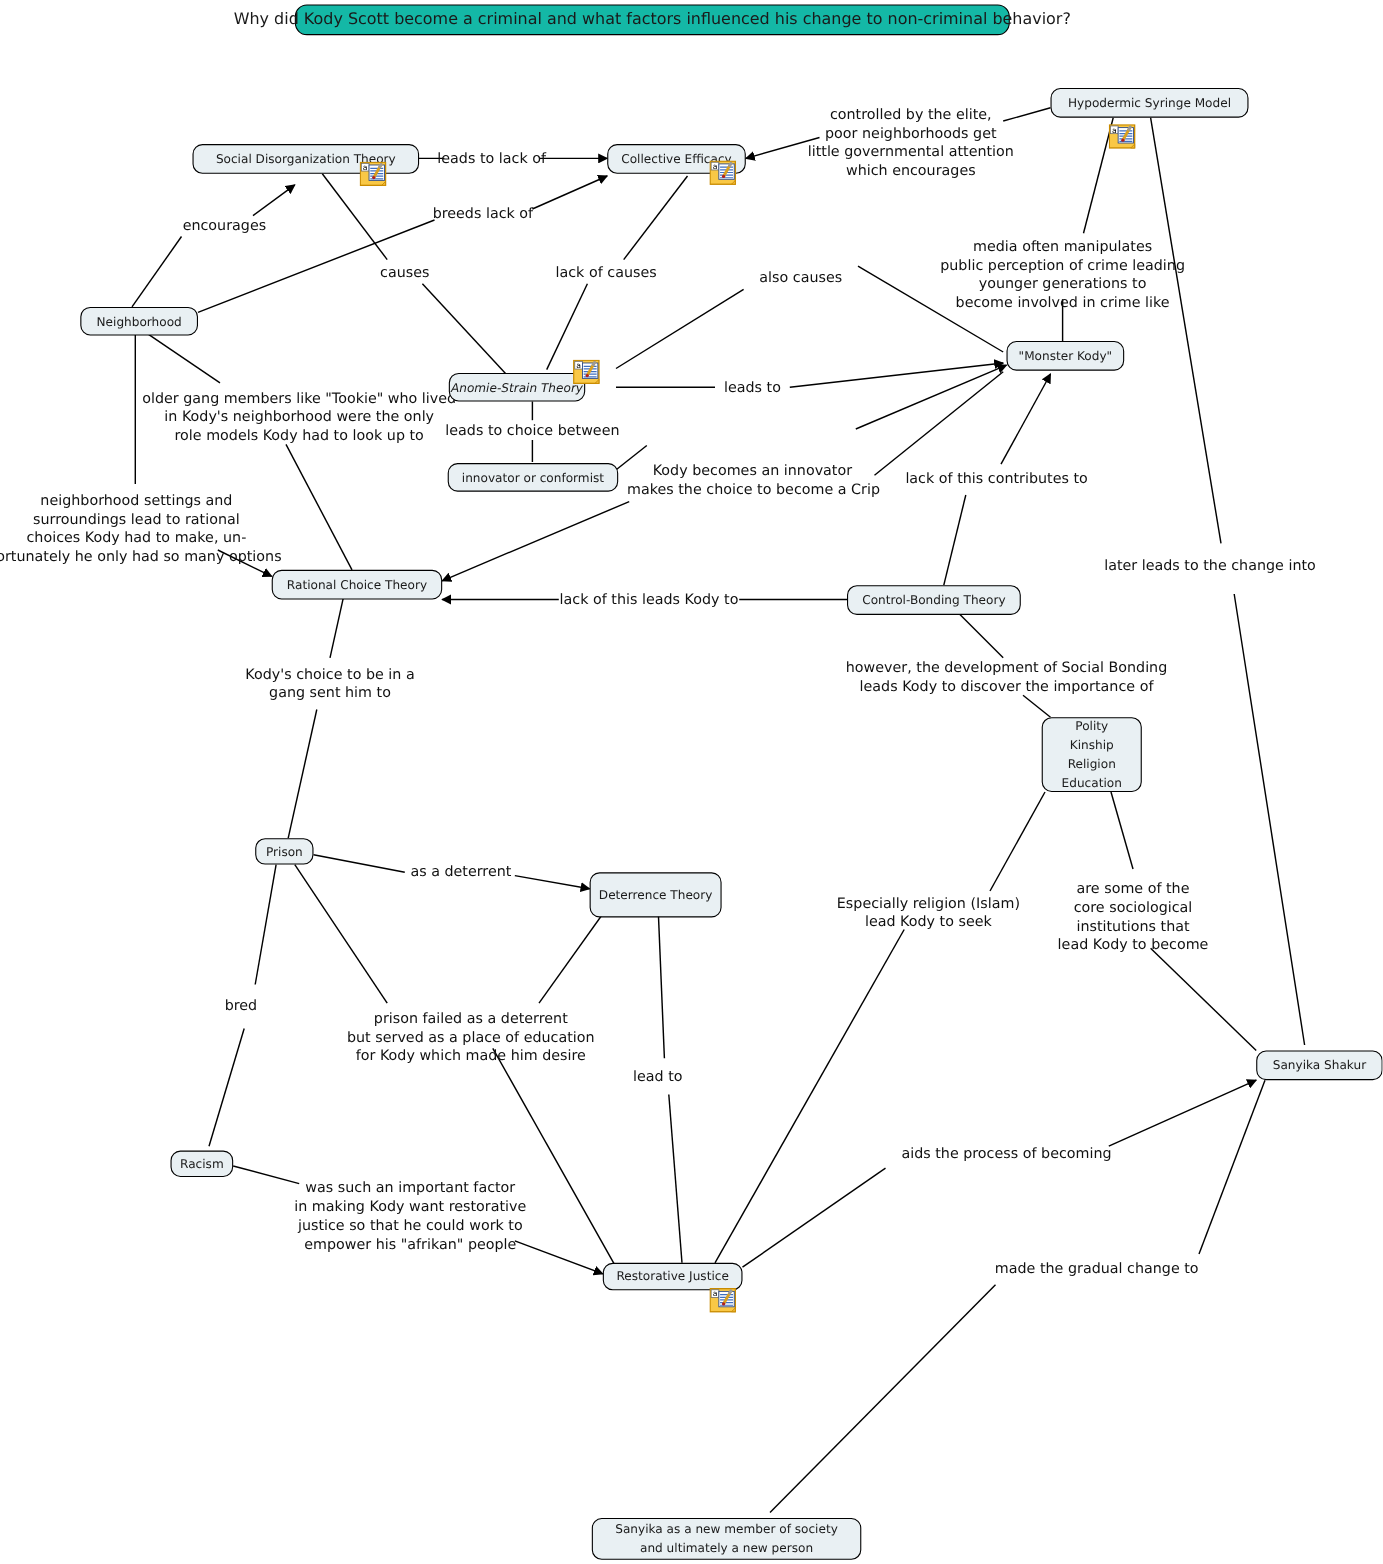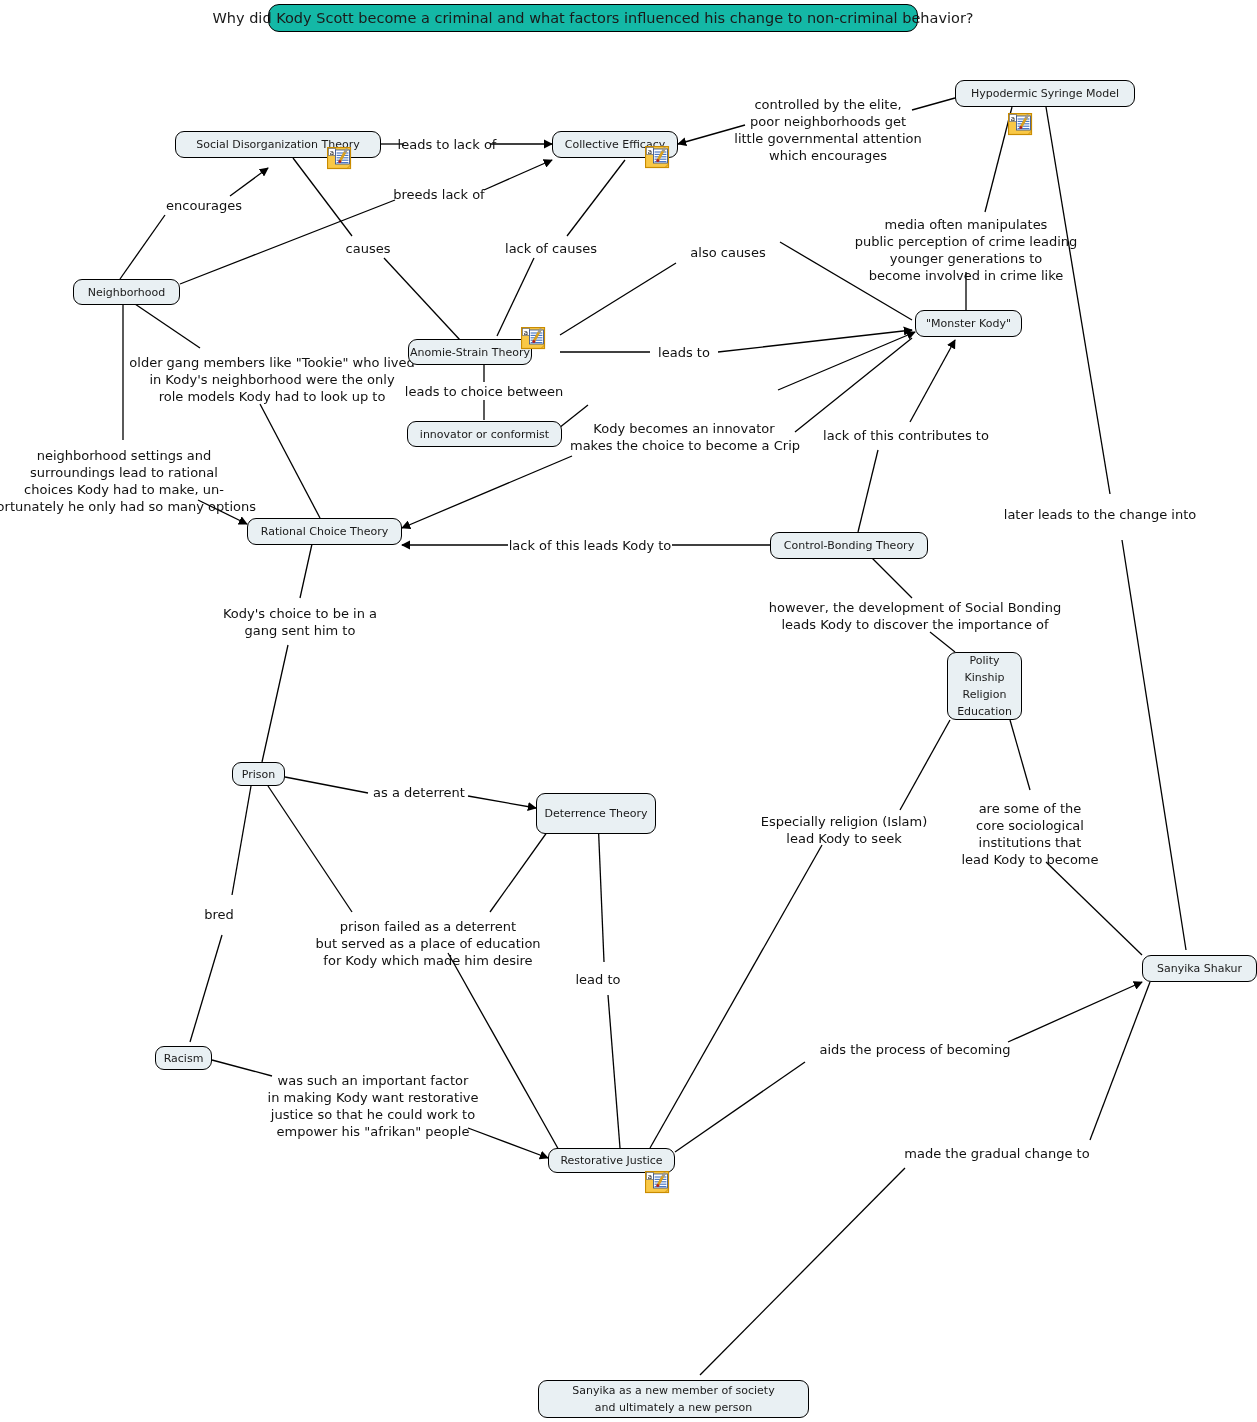--- a/index.html
+++ b/index.html
@@ -164,46 +164,46 @@
   <div class="node question-node" style="left:268px; top:4px; width:650px; height:28px; display:flex; align-items:center; justify-content:center;">Why did Kody Scott become a criminal and what factors influenced his change to non-criminal behavior?</div>
 
   <div class="node" style="left:175px; top:131px; width:206px; height:27px; display:flex; align-items:center; justify-content:center;">Social Disorganization Theory</div>
 
   <div class="node" style="left:552px; top:131px; width:126px; height:27px; display:flex; align-items:center; justify-content:center;">Collective Efficacy</div>
 
   <div class="node" style="left:955px; top:80px; width:180px; height:27px; display:flex; align-items:center; justify-content:center;">Hypodermic Syringe Model</div>
 
   <div class="node" style="left:73px; top:279px; width:107px; height:26px; display:flex; align-items:center; justify-content:center;">Neighborhood</div>
 
-  <div class="node" style="left:408px; top:339px; width:124px; height:26px; display:flex; align-items:center; justify-content:center;">Anomie-Strain Theory</div>
+  <div class="node" style="left:408px; top:339px; width:124px; height:26px; display:flex; align-items:center; justify-content:center;font-style:italic;">Anomie-Strain Theory</div>
 
   <div class="node" style="left:915px; top:310px; width:107px; height:27px; display:flex; align-items:center; justify-content:center;">"Monster Kody"</div>
 
   <div class="node" style="left:407px; top:421px; width:155px; height:26px; display:flex; align-items:center; justify-content:center;">innovator or conformist</div>
 
   <div class="node" style="left:247px; top:518px; width:155px; height:27px; display:flex; align-items:center; justify-content:center;">Rational Choice Theory</div>
 
   <div class="node" style="left:770px; top:532px; width:158px; height:27px; display:flex; align-items:center; justify-content:center;">Control-Bonding Theory</div>
 
-  <div class="node multiline" style="left:947px; top:652px; width:75px; height:68px; display:flex; align-items:center; justify-content:center;">Polity
+  <div class="node multiline" style="left:947px; top:652px; width:91px; height:68px; display:flex; align-items:center; justify-content:center;">Polity
 Kinship
 Religion
 Education</div>
 
   <div class="node" style="left:232px; top:762px; width:53px; height:24px; display:flex; align-items:center; justify-content:center;">Prison</div>
 
   <div class="node" style="left:536px; top:793px; width:120px; height:41px; display:flex; align-items:center; justify-content:center;">Deterrence Theory</div>
 
   <div class="node" style="left:155px; top:1046px; width:57px; height:24px; display:flex; align-items:center; justify-content:center;">Racism</div>
 
   <div class="node" style="left:548px; top:1148px; width:127px; height:25px; display:flex; align-items:center; justify-content:center;">Restorative Justice</div>
 
   <div class="node" style="left:1142px; top:955px; width:115px; height:27px; display:flex; align-items:center; justify-content:center;">Sanyika Shakur</div>
 
-  <div class="node multiline" style="left:538px; top:1380px; width:271px; height:38px; display:flex; align-items:center; justify-content:center;">Sanyika as a new member of society
+  <div class="node multiline" style="left:538px; top:1380px; width:245px; height:38px; display:flex; align-items:center; justify-content:center;">Sanyika as a new member of society
 and ultimately a new person</div>
 
   <svg class="note-icon" style="left:327px; top:147px;" viewBox="0 0 27 26" xmlns="http://www.w3.org/2000/svg">
     <rect x="0.5" y="0.5" width="23" height="21" fill="#f9c846" stroke="#c98b00" stroke-width="1.2"></rect>
     <path d="M 23.5 18 L 23.5 21.5 L 20 21.5 Z" fill="#f0ba3a" stroke="#c98b00" stroke-width="0.8"></path>
     <rect x="1.5" y="1.5" width="7" height="7" fill="#ffffff" stroke="#6a6a6a" stroke-width="0.7"></rect>
     <text x="5" y="7.6" font-family="DejaVu Sans, sans-serif" font-size="7" fill="#000" text-anchor="middle">a</text>
     <rect x="8.5" y="3" width="14" height="14" fill="#ffffff" stroke="#2a4a8a" stroke-width="0.8"></rect>
     <g stroke="#3f6fc0" stroke-width="1.1">
       <line x1="9.6" y1="6" x2="21.4" y2="6"></line>

